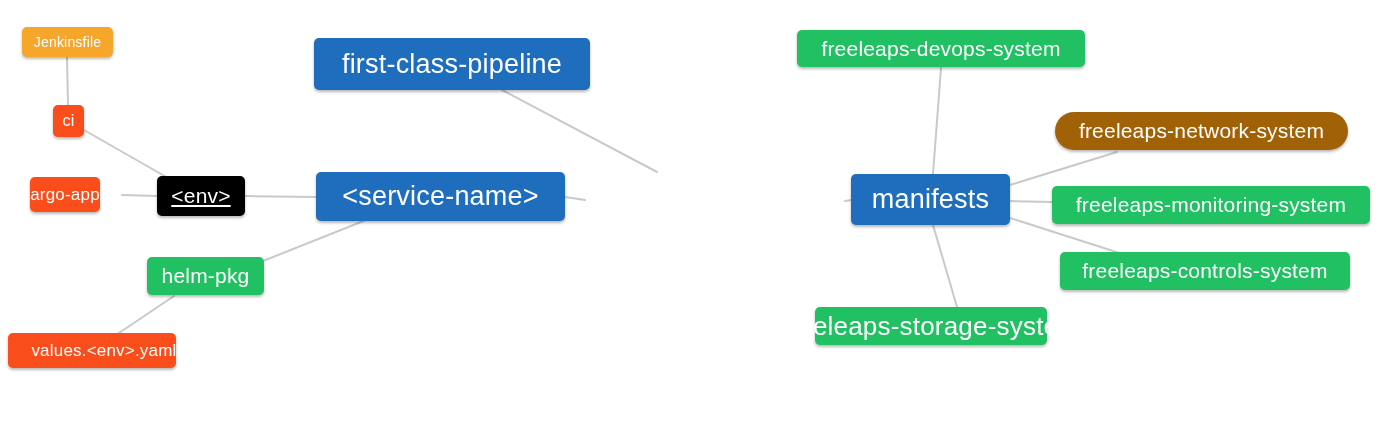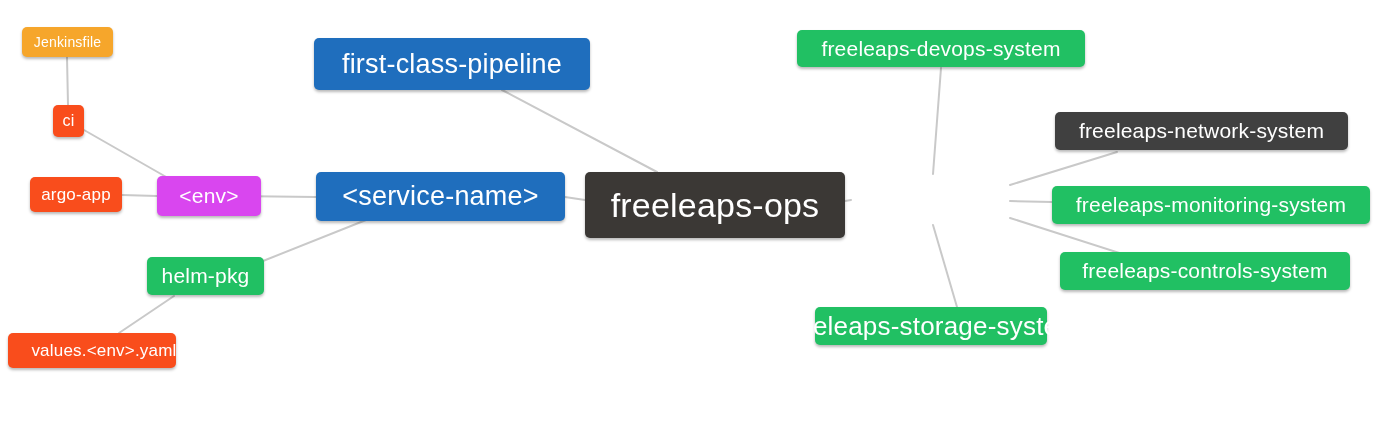--- a/index.html
+++ b/index.html
@@ -57,28 +57,28 @@
       <line x1="565" y1="197" x2="585" y2="200" stroke="#c9c9c9" stroke-width="2" stroke-linecap="round"></line>
       <line x1="502" y1="90" x2="657" y2="172" stroke="#c9c9c9" stroke-width="2" stroke-linecap="round"></line>
       <line x1="845" y1="201" x2="851" y2="200" stroke="#c9c9c9" stroke-width="2" stroke-linecap="round"></line>
       <line x1="933" y1="174" x2="941" y2="68" stroke="#c9c9c9" stroke-width="2" stroke-linecap="round"></line>
       <line x1="1010" y1="185" x2="1117" y2="152" stroke="#c9c9c9" stroke-width="2" stroke-linecap="round"></line>
       <line x1="1010" y1="201" x2="1052" y2="202" stroke="#c9c9c9" stroke-width="2" stroke-linecap="round"></line>
       <line x1="1010" y1="218" x2="1135" y2="258" stroke="#c9c9c9" stroke-width="2" stroke-linecap="round"></line>
       <line x1="933" y1="225" x2="957" y2="307" stroke="#c9c9c9" stroke-width="2" stroke-linecap="round"></line>
     </svg>
   <div class="node-layer">
-      <div class="node" style="left: 585px; top: 172px; width: 260px; height: 66px; font-size: 34px; background: rgb(59, 56, 53); color: rgb(255, 255, 255);">freeleaps-ops</div>
       <div class="node" style="left: 314px; top: 38px; width: 276px; height: 52px; font-size: 27px; background: rgb(31, 110, 189); color: rgb(255, 255, 255);">first-class-pipeline</div>
       <div class="node" style="left: 316px; top: 172px; width: 249px; height: 49px; font-size: 27px; background: rgb(31, 110, 189); color: rgb(255, 255, 255); text-align: right;">&lt;service-name&gt;</div>
-      <div class="node" style="left: 157px; top: 176px; width: 104px; height: 40px; font-size: 21px; background: #d946ef; color: rgb(255, 255, 255);">&lt;env&gt;</div>
+      <div class="node" style="left: 851px; top: 174px; width: 159px; height: 51px; font-size: 27px; background: rgb(31, 110, 189); color: rgb(255, 255, 255);">manifests</div>
+      <div class="node" style="left: 157px; top: 176px; width: 88px; height: 40px; font-size: 21px; background: #000000; color: rgb(255, 255, 255); text-decoration: underline;">&lt;env&gt;</div>
       <div class="node" style="left: 147px; top: 257px; width: 117px; height: 38px; font-size: 21px; background: rgb(33, 192, 99); color: rgb(255, 255, 255);">helm-pkg</div>
-      <div class="node" style="left: 30px; top: 177px; width: 92px; height: 35px; font-size: 17px; background: rgb(249, 77, 28); color: rgb(255, 255, 255);">argo-app</div>
+      <div class="node" style="left: 30px; top: 177px; width: 70px; height: 35px; font-size: 17px; background: rgb(249, 77, 28); color: rgb(255, 255, 255);">argo-app</div>
       <div class="node" style="left: 53px; top: 105px; width: 31px; height: 32px; font-size: 16px; background: rgb(249, 77, 28); color: rgb(255, 255, 255);">ci</div>
       <div class="node" style="left: 22px; top: 27px; width: 91px; height: 30px; font-size: 14px; background: rgb(246, 166, 43); color: rgb(255, 255, 255);">Jenkinsfile</div>
       <div class="node" style="left: 8px; top: 333px; width: 168px; height: 35px; font-size: 17px; background: rgb(249, 77, 28); color: rgb(255, 255, 255); padding-left: 24px;">values.&lt;env&gt;.yaml</div>
       <div class="node" style="left: 797px; top: 30px; width: 288px; height: 37px; font-size: 21px; background: rgb(33, 192, 99); color: rgb(255, 255, 255);">freeleaps-devops-system</div>
-      <div class="node" style="left: 1055px; top: 112px; width: 293px; height: 38px; font-size: 21px; background: #404040; color: rgb(255, 255, 255);">freeleaps-network-system</div>
+      <div class="node" style="left: 1055px; top: 112px; width: 293px; height: 38px; font-size: 21px; background: #a16207; color: rgb(255, 255, 255); border-radius: 19px;">freeleaps-network-system</div>
       <div class="node" style="left: 1052px; top: 186px; width: 318px; height: 38px; font-size: 21px; background: rgb(33, 192, 99); color: rgb(255, 255, 255); text-align: center;">freeleaps-monitoring-system</div>
       <div class="node" style="left: 1060px; top: 252px; width: 290px; height: 38px; font-size: 21px; background: rgb(33, 192, 99); color: rgb(255, 255, 255);">freeleaps-controls-system</div>
       <div class="node" style="left: 815px; top: 307px; width: 232px; height: 38px; font-size: 26px; background: rgb(33, 192, 99); color: rgb(255, 255, 255);">freeleaps-storage-system</div>
     </div>
 </div>
 
 </body></html>

